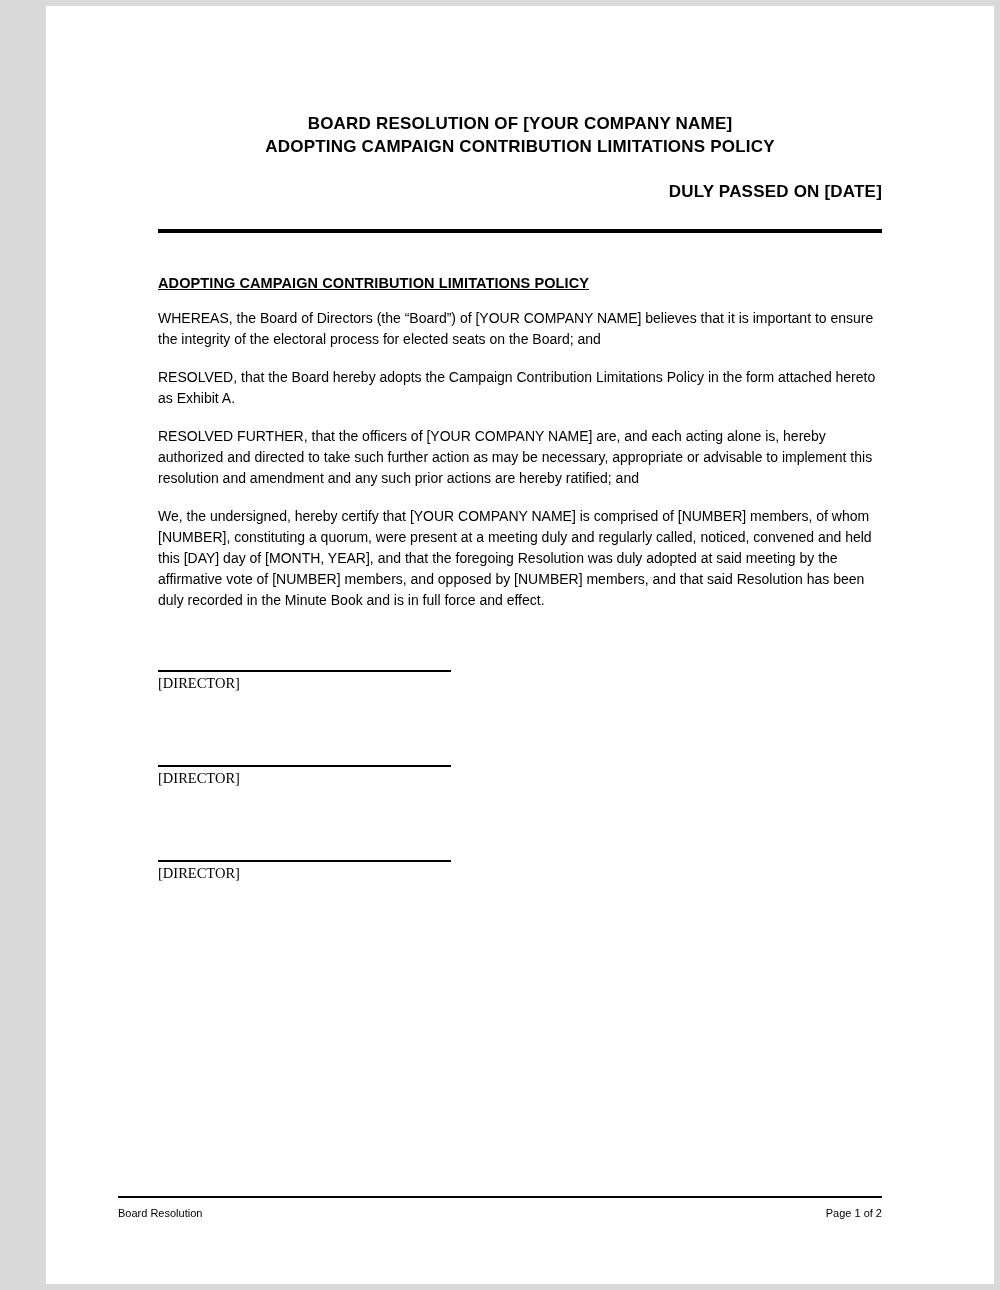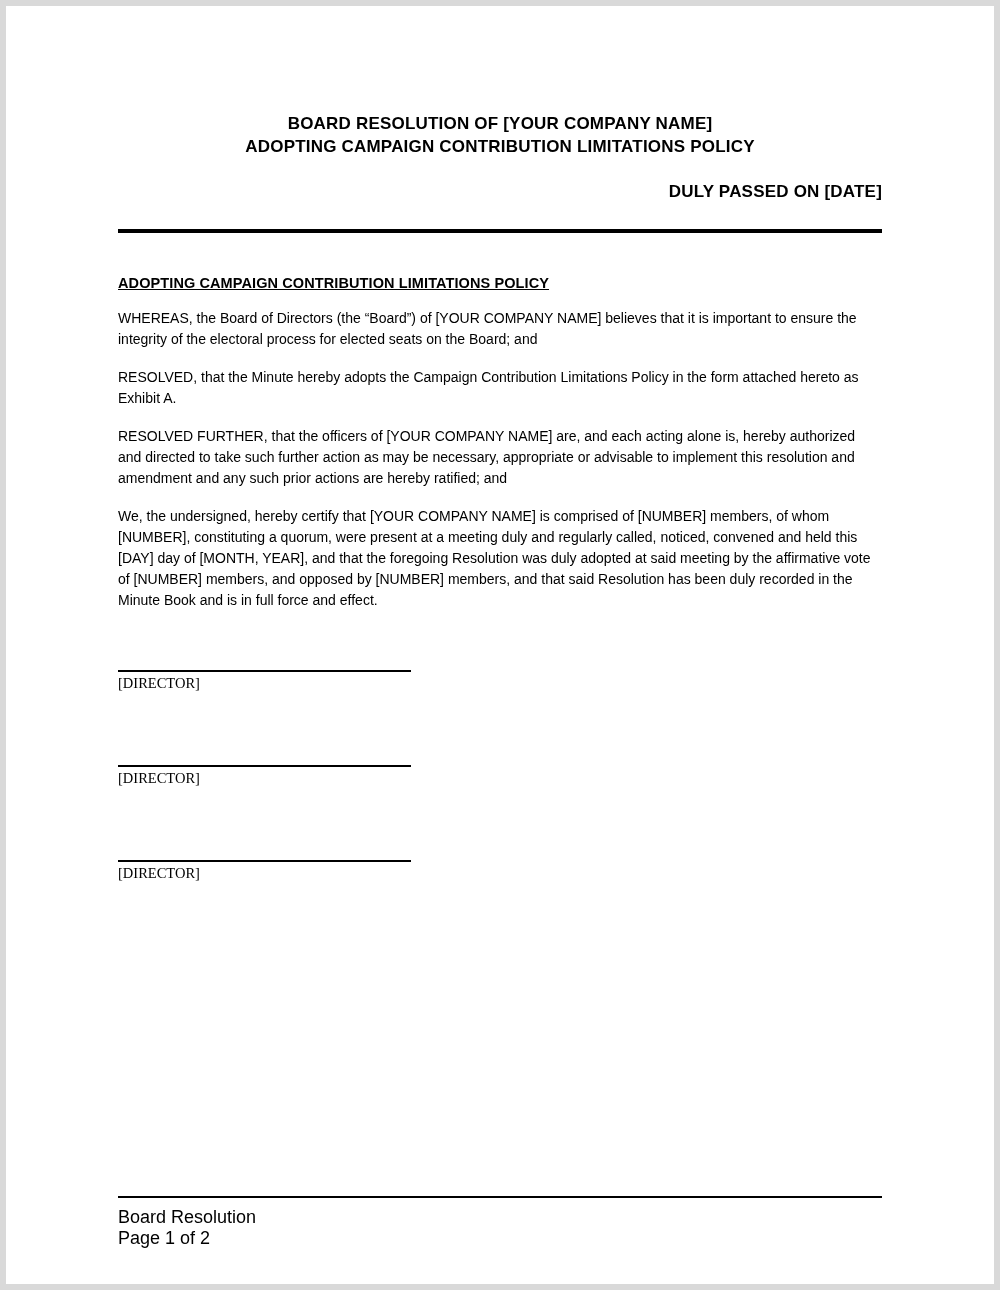--- a/index.html
+++ b/index.html
@@ -13,20 +13,21 @@
     font-family: "Liberation Sans", sans-serif;
     color: #000;
     position: relative;
   }
   .sheet {
     position: absolute;
     inset: 6px;
     background: #ffffff;
     box-sizing: border-box;
     padding: 106px 112px 0 112px;
+    margin-left: 40px;
   }
   .doc-title {
     text-align: center;
     font-weight: bold;
     font-size: 17px;
     line-height: 23px;
     letter-spacing: 0.2px;
   }
   .doc-subtitle {
     text-align: right;
@@ -71,43 +72,42 @@
   }
   .footer {
     position: absolute;
     left: 118px;
     right: 118px;
     top: 1196px;
     border-top: 2px solid #000;
     padding-top: 9px;
     display: flex;
     justify-content: space-between;
-    font-size: 18px;
-    flex-direction: column;
+    font-size: 11px;
   }
 </style>
 </head>
 <body>
 
 <div class="sheet">
 
   <div class="doc-title">
     <div>BOARD RESOLUTION OF [YOUR COMPANY NAME]</div>
     <div>ADOPTING CAMPAIGN CONTRIBUTION LIMITATIONS POLICY</div>
   </div>
 
   <div class="doc-subtitle">DULY PASSED ON [DATE]</div>
 
   <div class="header-rule"></div>
 
   <div class="section-heading">ADOPTING CAMPAIGN CONTRIBUTION LIMITATIONS POLICY</div>
 
   <div class="body-copy">
     <p>WHEREAS, the Board of Directors (the “Board”) of [YOUR COMPANY NAME] believes that it is important to ensure the integrity of the electoral process for elected seats on the Board; and</p>
-    <p>RESOLVED, that the Minute hereby adopts the Campaign Contribution Limitations Policy in the form attached hereto as Exhibit A.</p>
+    <p>RESOLVED, that the Board hereby adopts the Campaign Contribution Limitations Policy in the form attached hereto as Exhibit A.</p>
     <p>RESOLVED FURTHER, that the officers of [YOUR COMPANY NAME] are, and each acting alone is, hereby authorized and directed to take such further action as may be necessary, appropriate or advisable to implement this resolution and amendment and any such prior actions are hereby ratified; and</p>
     <p>We, the undersigned, hereby certify that [YOUR COMPANY NAME] is comprised of [NUMBER] members, of whom [NUMBER], constituting a quorum, were present at a meeting duly and regularly called, noticed, convened and held this [DAY] day of [MONTH, YEAR], and that the foregoing Resolution was duly adopted at said meeting by the affirmative vote of [NUMBER] members, and opposed by [NUMBER] members, and that said Resolution has been duly recorded in the Minute Book and is in full force and effect.</p>
   </div>
 
   <div class="signatures">
     <div class="sig-block">
       <div class="sig-line"></div>
       <div class="sig-label">[DIRECTOR]</div>
     </div>
     <div class="sig-block">

